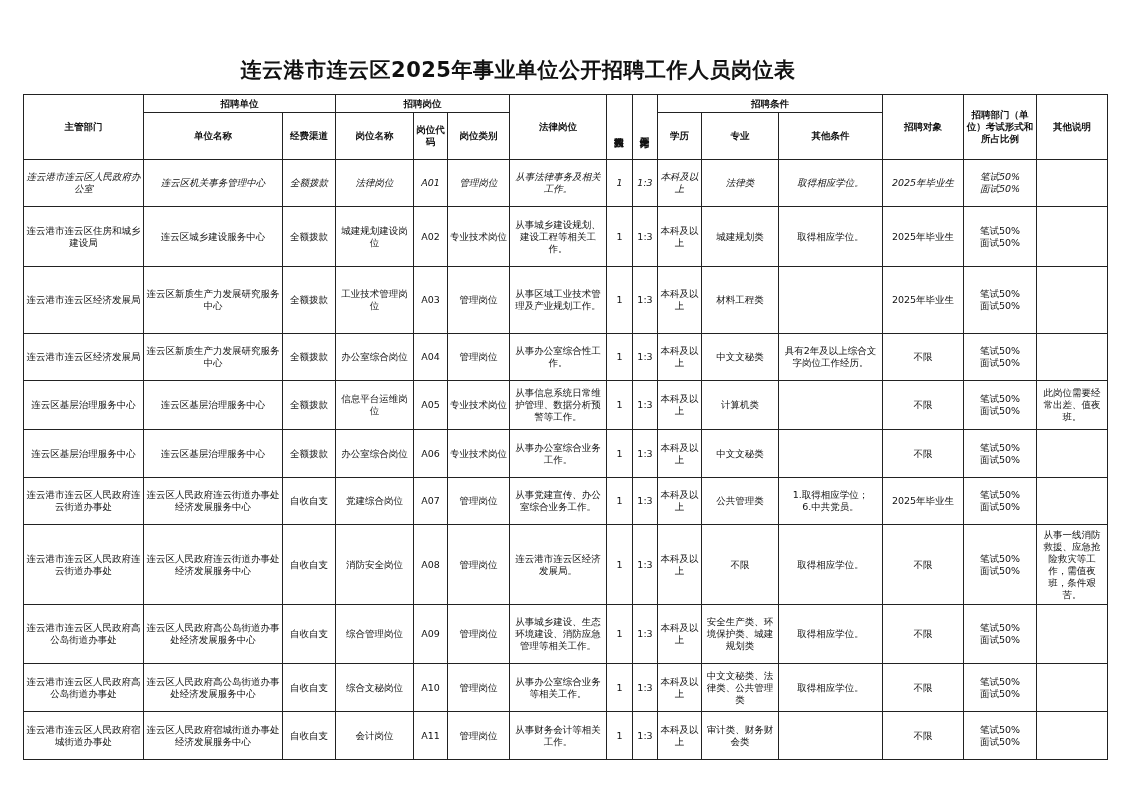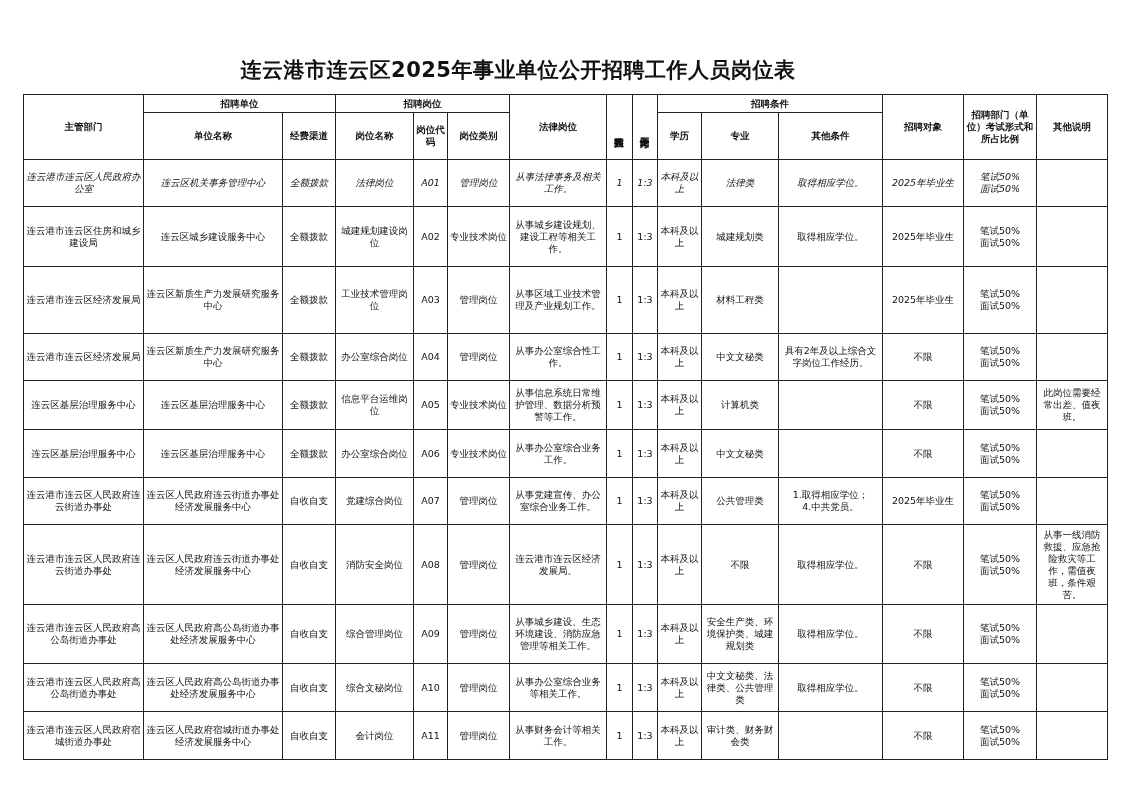--- a/index.html
+++ b/index.html
@@ -180,21 +180,21 @@
         <td>自收自支</td>
         <td>党建综合岗位</td>
         <td>A07</td>
         <td>管理岗位</td>
         <td>从事党建宣传、办公室综合业务工作。</td>
         <td>1</td>
         <td>1:3</td>
         <td>本科及以上</td>
         <td>公共管理类</td>
         <td class="left pre">1.取得相应学位；
-4.中共党员。</td>
+6.中共党员。</td>
         <td>2025年毕业生</td>
         <td class="pre">笔试50%
 面试50%</td>
         <td></td>
       </tr>
       <tr style="height: 80px;">
         <td>连云港市连云区人民政府连云街道办事处</td>
         <td>连云区人民政府连云街道办事处经济发展服务中心</td>
         <td>自收自支</td>
         <td>消防安全岗位</td>

